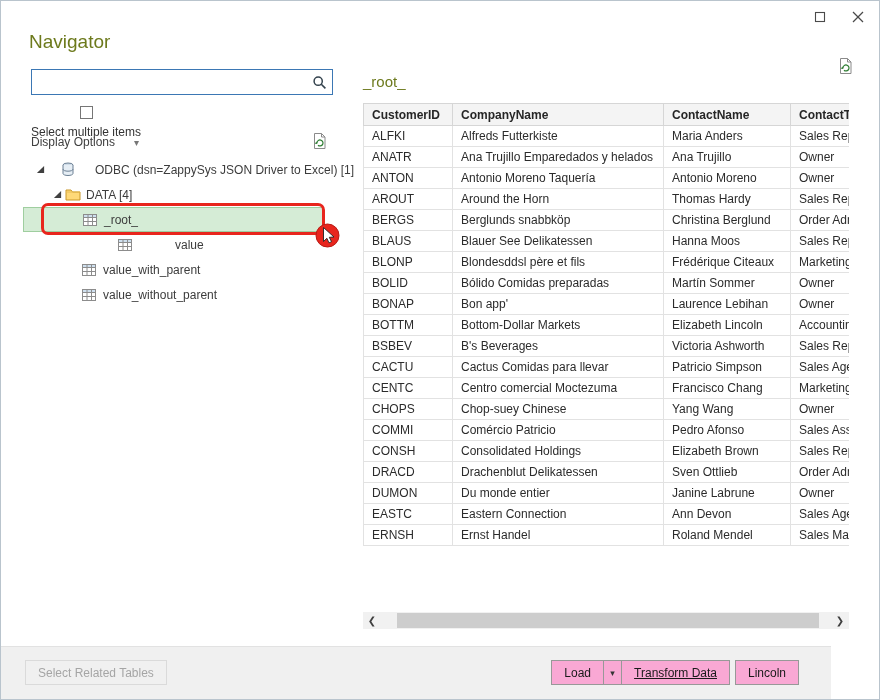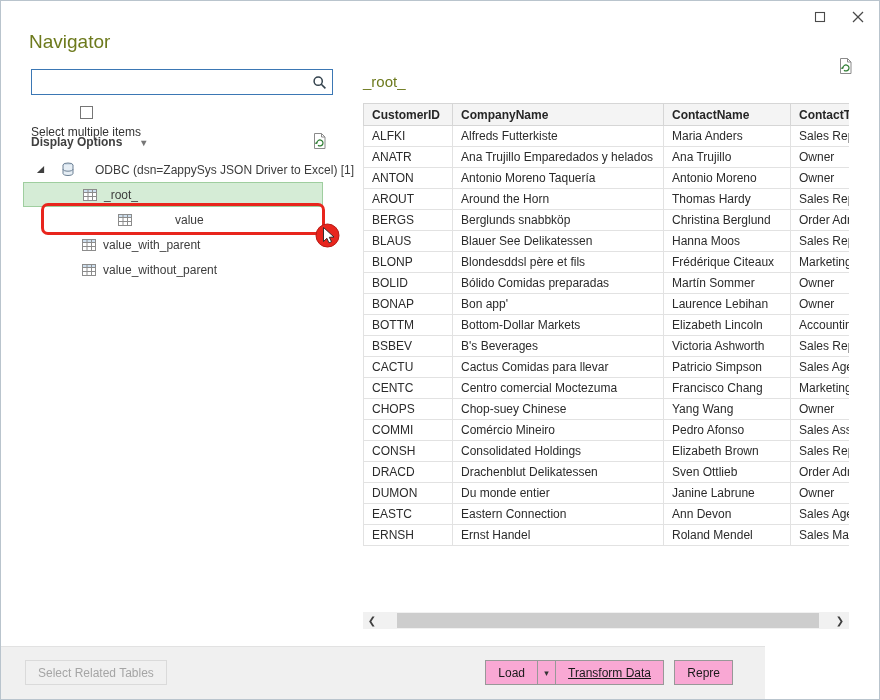--- a/index.html
+++ b/index.html
@@ -16,21 +16,21 @@
   .dlg-title{position:absolute;left:28px;top:30px;margin:0;font-size:19px;font-weight:400;color:#6d7a1d;}
   
   .search-box{position:absolute;left:30px;top:68px;width:302px;height:26px;border:1px solid #3b77b4;display:flex;align-items:center;background:#fff;}
   .search-box input{flex:1;border:none;outline:none;height:22px;padding:0 6px;font-family:inherit;font-size:12px;background:transparent;}
   .search-btn{width:26px;height:24px;display:flex;align-items:center;justify-content:center;}
   
   .multi-row{position:absolute;left:30px;top:105px;display:flex;align-items:center;gap:6px;font-size:12px;color:#333;flex-direction:column;}
   .checkbox{width:13px;height:13px;border:1px solid #767676;background:#fff;display:inline-block;}
   
   .display-row{position:absolute;left:30px;top:131px;width:298px;height:20px;display:flex;align-items:center;}
-  .display-label{font-size:12px;color:#404040;display:flex;align-items:center;gap:19px;font-weight:bold;}
+  .display-label{font-size:12px;color:#404040;display:flex;align-items:center;gap:19px;}
   .caret{font-size:10px;color:#777;}
   .display-refresh{position:absolute;right:0;top:0;}
   
   .tree{position:absolute;left:22px;top:156px;width:300px;}
   .tree-row{height:25px;display:flex;align-items:center;font-size:12px;color:#3c3c3c;white-space:nowrap;cursor:default;}
   .tree-row.selected{background:#d5ecd6;border:1px solid #9fce9f;}
   .tree-arrow{width:15px;display:inline-flex;align-items:center;justify-content:center;flex:none;}
   .tree-icon{width:21px;display:inline-flex;align-items:center;flex:none;}
   .tree-label{overflow:visible;}
   
@@ -49,21 +49,21 @@
     border:1px solid #e2e2e2;padding:2px 8px;font-size:12px;color:#2b2b2b;height:21px;
     white-space:nowrap;overflow:hidden;background:#fff;
   }
   
   .hscrollbar{position:absolute;left:362px;top:611px;width:486px;height:17px;background:#f1f1f1;}
   .sb-arrow{position:absolute;top:0;width:18px;height:17px;display:flex;align-items:center;justify-content:center;font-size:10px;color:#3f3f3f;}
   .sb-arrow.left{left:0;}
   .sb-arrow.right{right:0;}
   .sb-thumb{position:absolute;left:34px;right:30px;top:1px;height:15px;background:#cdcdcd;}
   
-  .footer{position:absolute;left:0;top:645px;width:764px;height:53px;background:#f0f0f0;border-top:1px solid #e2e2e2;}
+  .footer{position:absolute;left:0;top:645px;width:830px;height:53px;background:#f0f0f0;border-top:1px solid #e2e2e2;}
   .btn{
     position:absolute;top:13px;height:25px;padding:0 12px;background:#f9a8d4;border:1px solid #989898;
     font-family:inherit;font-size:12px;color:#1a1a1a;cursor:default;
   }
   .btn.disabled{left:24px;background:#f0f0f0;border-color:#dadada;color:#a5a5a5;}
   .btn-cancel{right:32px;}
   .btn-transform{right:101px;text-decoration:underline;}
   .split-group{position:absolute;top:13px;right:209px;display:flex;}
   .split-group .btn{position:static;top:auto;}
   .btn-load-caret{width:19px;padding:0;margin-left:-1px;font-size:9px;color:#333;display:flex;align-items:center;justify-content:center;}
@@ -128,20 +128,34 @@
         </span>
         <span class="tree-icon">
           <svg width="14" height="15" viewBox="0 0 14 15">
             <ellipse cx="7" cy="3" rx="5" ry="2" fill="#cfdce8" stroke="#6b7f93"></ellipse>
             <path d="M2 3v8.5c0 1.1 2.2 2 5 2s5-.9 5-2V3" fill="#e6eef5" stroke="#6b7f93"></path>
             <path d="M2 7.2c0 1.1 2.2 2 5 2s5-.9 5-2" fill="none" stroke="#6b7f93"></path>
           </svg>
         </span>
         <span class="tree-label">ODBC (dsn=ZappySys JSON Driver to Excel) [1]</span>
       </div>
+      <div class="tree-row" style="padding-left: 27px;">
+        <span class="tree-arrow">
+          <svg width="9" height="9" viewBox="0 0 10 10">
+            <polygon points="9,1 9,9 1,9" fill="#404040"></polygon>
+          </svg>
+        </span>
+        <span class="tree-icon">
+          <svg width="16" height="13" viewBox="0 0 16 13">
+            <path d="M1 2h5l1.5 2H15v8H1z" fill="#ffd978" stroke="#c8972b"></path>
+            <path d="M1 4h14" stroke="#e8bc55"></path>
+          </svg>
+        </span>
+        <span class="tree-label">DATA [4]</span>
+      </div>
       <div class="tree-row selected" style="padding-left: 44px;">
         <span class="tree-arrow"></span>
         <span class="tree-icon">
           <svg width="14" height="12" viewBox="0 0 14 12">
             <rect x="0.5" y="0.5" width="13" height="11" fill="#fff" stroke="#8c8c8c"></rect>
             <rect x="0.5" y="0.5" width="13" height="3" fill="#cfe0ef" stroke="#8c8c8c"></rect>
             <line x1="5" y1="0.5" x2="5" y2="11.5" stroke="#8c8c8c"></line>
             <line x1="9.5" y1="0.5" x2="9.5" y2="11.5" stroke="#8c8c8c"></line>
             <line x1="0.5" y1="7.5" x2="13.5" y2="7.5" stroke="#8c8c8c"></line>
           </svg>
@@ -303,21 +317,21 @@
             <td>Marketing I</td>
           </tr>
           <tr>
             <td>CHOPS</td>
             <td>Chop-suey Chinese</td>
             <td>Yang Wang</td>
             <td>Owner</td>
           </tr>
           <tr>
             <td>COMMI</td>
-            <td>Comércio Mineiro</td>
+            <td>Comércio Patricio</td>
             <td>Pedro Afonso</td>
             <td>Sales Assoc</td>
           </tr>
           <tr>
             <td>CONSH</td>
             <td>Consolidated Holdings</td>
             <td>Elizabeth Brown</td>
             <td>Sales Repre</td>
           </tr>
           <tr>
@@ -356,16 +370,16 @@
 
   <div class="footer">
     <button class="btn disabled">Select Related Tables</button>
     <span class="split-group">
       <button class="btn">Load</button>
       <button class="btn btn-load-caret">
           <span>▾</span>
         </button>
     </span>
     <button class="btn btn-transform">Transform Data</button>
-    <button class="btn btn-cancel">Repre</button>
+    <button class="btn btn-cancel">Lincoln</button>
   </div>
 
 </div>
 
 </body></html>

